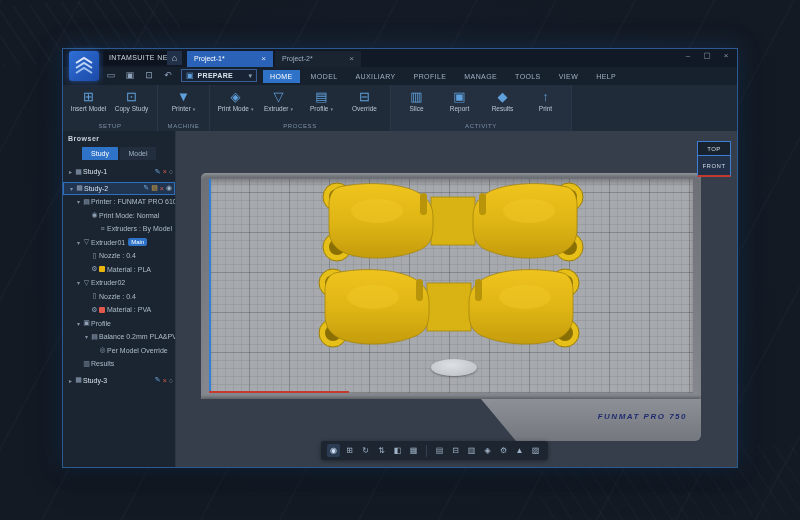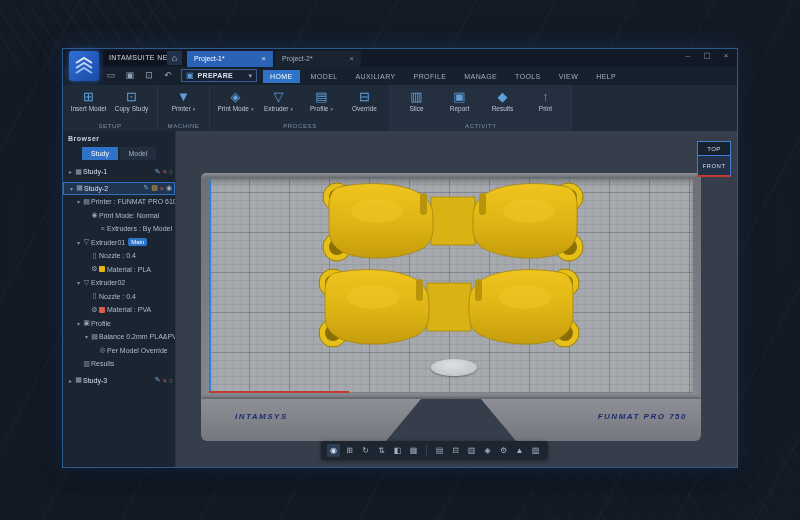--- a/index.html
+++ b/index.html
@@ -443,23 +443,20 @@
             </g>
           </defs>
           <g>
                 <use href="#manifold" transform="translate(8,2)"></use>
               </g>
           <g>
                 <use href="#manifold" transform="translate(4,88)"></use>
               </g>
         </svg>
       </div>
-      <div class="skirtL">
-        <div class="brand l">INTAMSYS</div>
-      </div>
       <div class="skirtR">
         <div class="brand r">FUNMAT PRO 750</div>
       </div>
     </div>
 
     <div class="viewcube">
       <div class="vc top">TOP</div>
       <div class="vc front">FRONT</div>
     </div>
 

